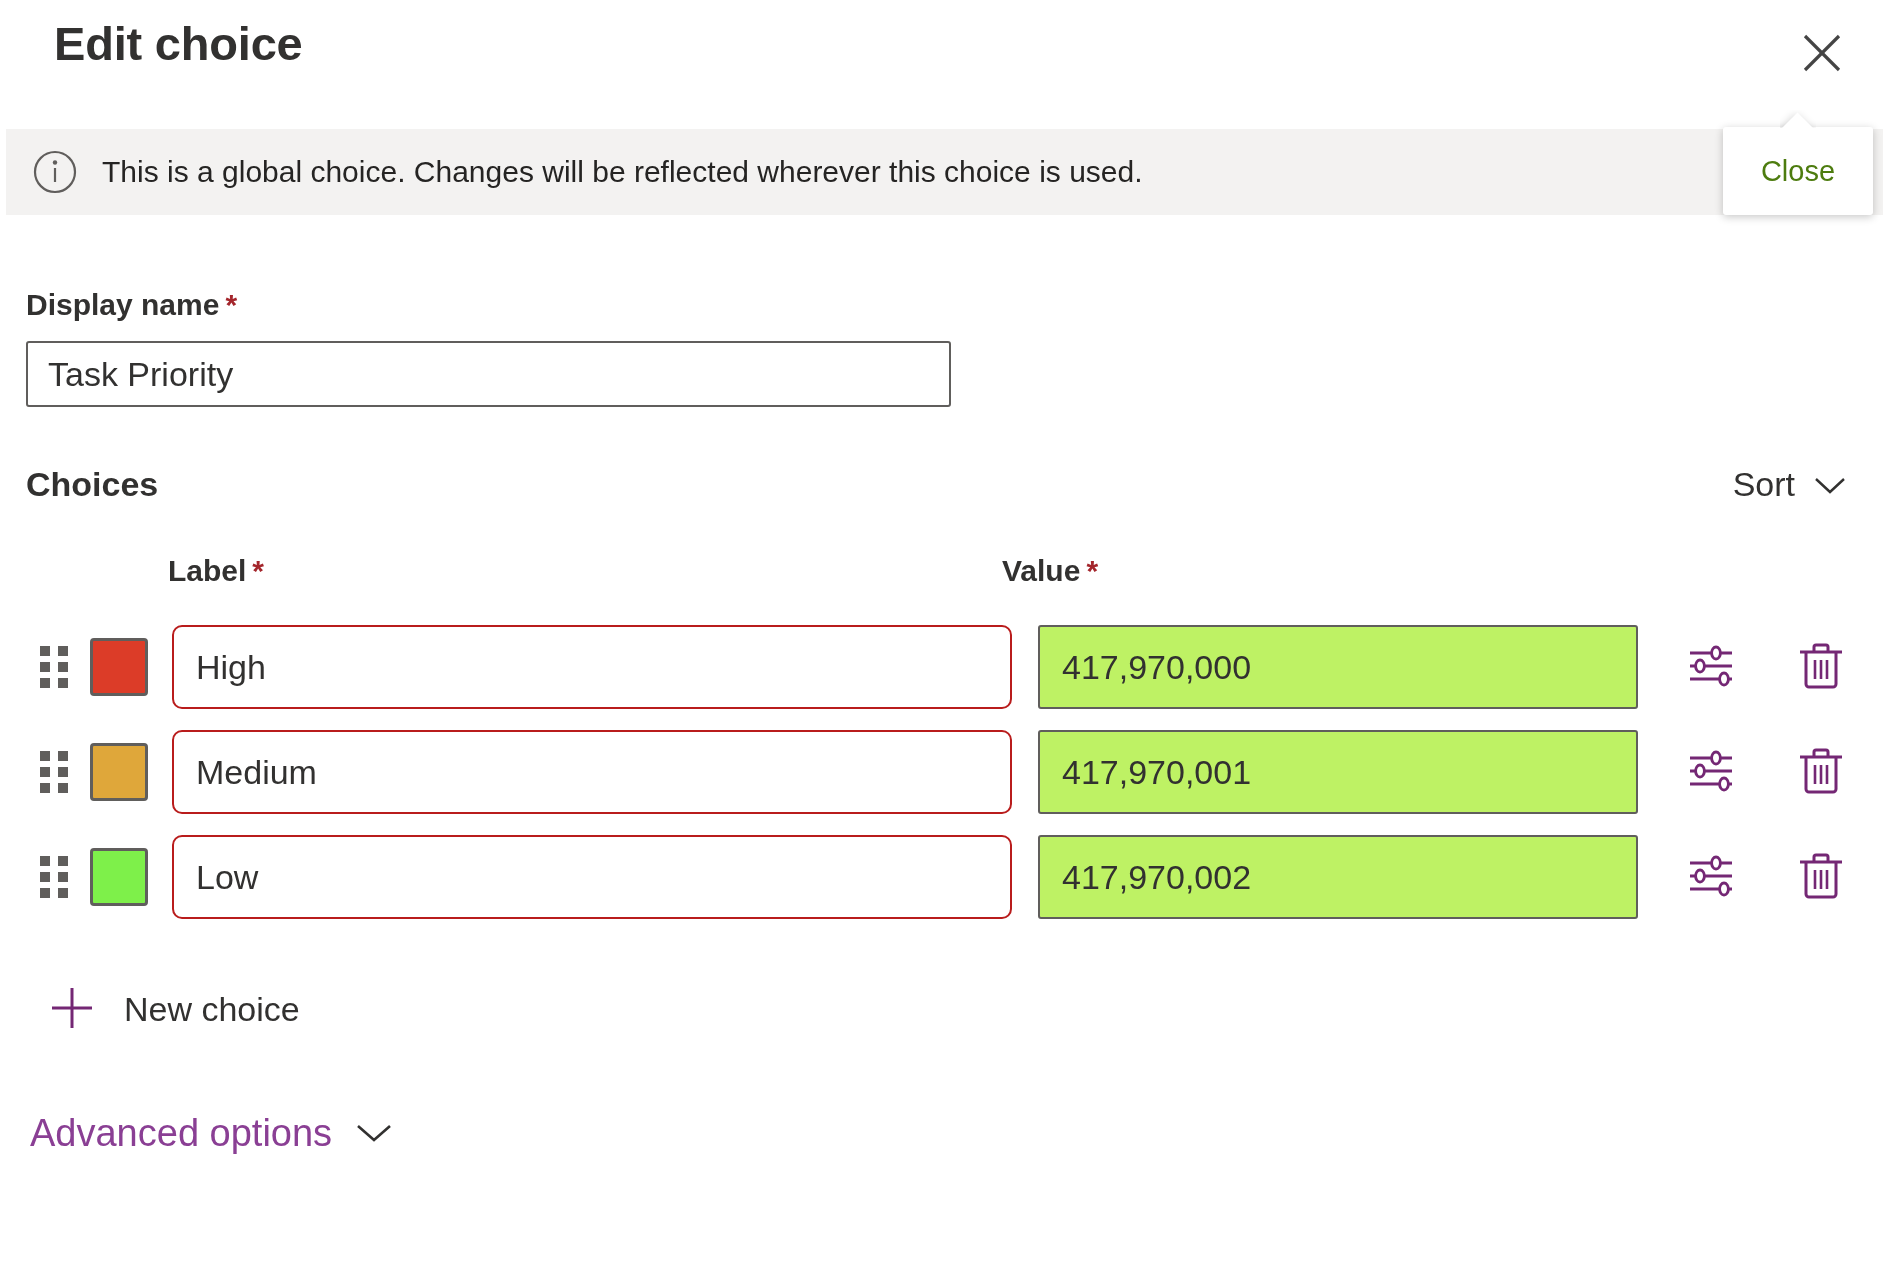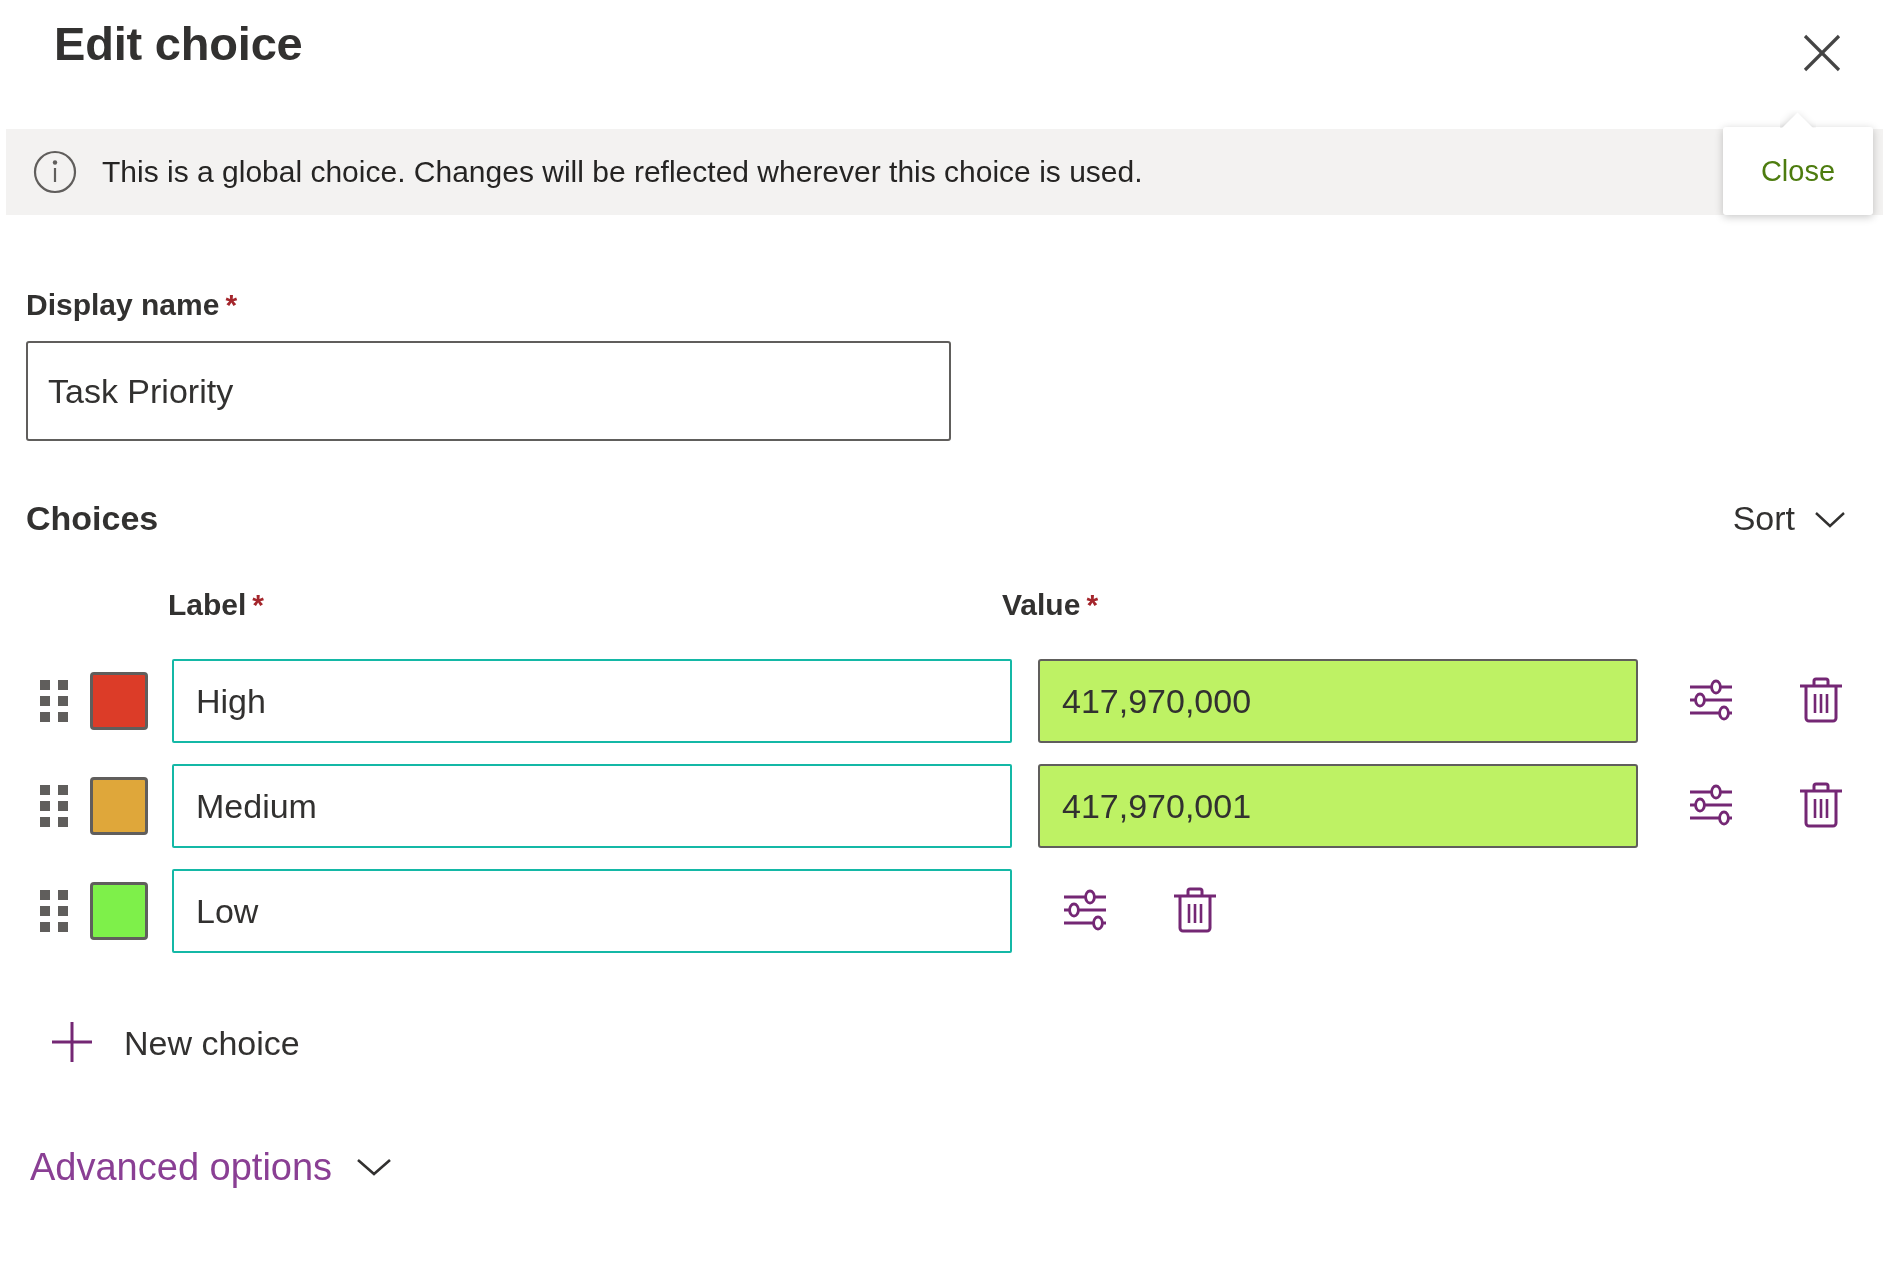--- a/index.html
+++ b/index.html
@@ -124,21 +124,21 @@
     font-size: 30px;
     font-weight: bold;
     color: #323130;
   }
   .req-star { color: #a4262c; font-weight: bold; margin-left: 6px; }
 
   .display-name-input {
     display: block;
     margin: 19px 0 0 26px;
     width: 925px;
-    height: 100px;
+    height: 66px;
     padding: 0 20px;
     font-size: 34px;
     font-family: "Liberation Sans", sans-serif;
     color: #323130;
     background: #ffffff;
     border: 2px solid #605e5c;
     border-radius: 3px;
     outline: none;
   }
 
@@ -227,22 +227,22 @@
 
   .label-input {
     flex: 0 0 auto;
     width: 840px;
     height: 84px;
     padding: 0 22px;
     font-size: 34px;
     font-family: "Liberation Sans", sans-serif;
     color: #323130;
     background: #ffffff;
-    border: 2px solid #14b8a6;
-    border-radius: 2px;
+    border: 2px solid #b91c1c;
+    border-radius: 10px;
     outline: none;
   }
 
   .value-input {
     flex: 0 0 auto;
     width: 600px;
     height: 84px;
     margin-left: 26px;
     padding: 0 22px;
     font-size: 34px;
@@ -445,20 +445,21 @@
       <span class="drag-handle">
         <i></i>
           <i></i>
           <i></i>
           <i></i>
           <i></i>
           <i></i>
       </span>
       <button class="color-swatch" id="swatch-2" style="background: rgb(126, 240, 74);"></button>
       <input class="label-input" type="text" value="Low" style="">
+      <input class="value-input" type="text" value="417,970,002" style="">
       <button class="row-action settings-action">
         <span>
           <svg width="52" height="52" viewBox="0 0 52 52">
             <line x1="5" y1="13" x2="47" y2="13" stroke="#742774" stroke-width="2.8"></line>
             <line x1="5" y1="26" x2="47" y2="26" stroke="#742774" stroke-width="2.8"></line>
             <line x1="5" y1="39" x2="47" y2="39" stroke="#742774" stroke-width="2.8"></line>
             <ellipse cx="31" cy="13" rx="4.4" ry="6" fill="#ffffff" stroke="#742774" stroke-width="2.8"></ellipse>
             <ellipse cx="15" cy="26" rx="4.4" ry="6" fill="#ffffff" stroke="#742774" stroke-width="2.8"></ellipse>
             <ellipse cx="39" cy="39" rx="4.4" ry="6" fill="#ffffff" stroke="#742774" stroke-width="2.8"></ellipse>
           </svg>

